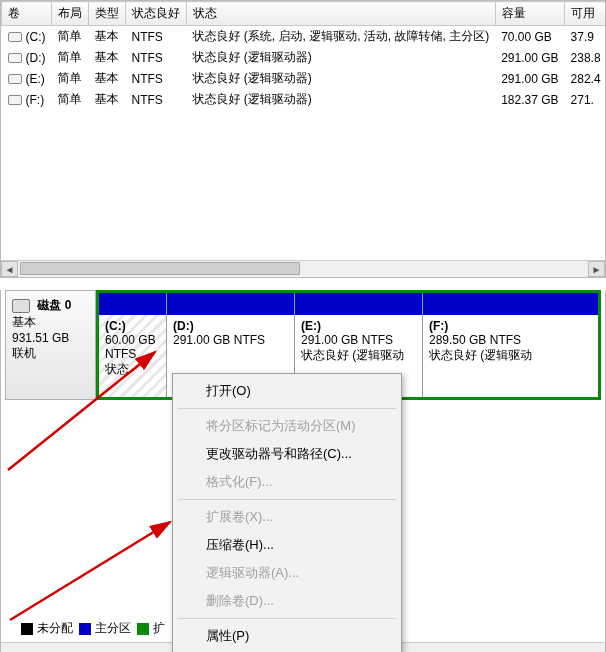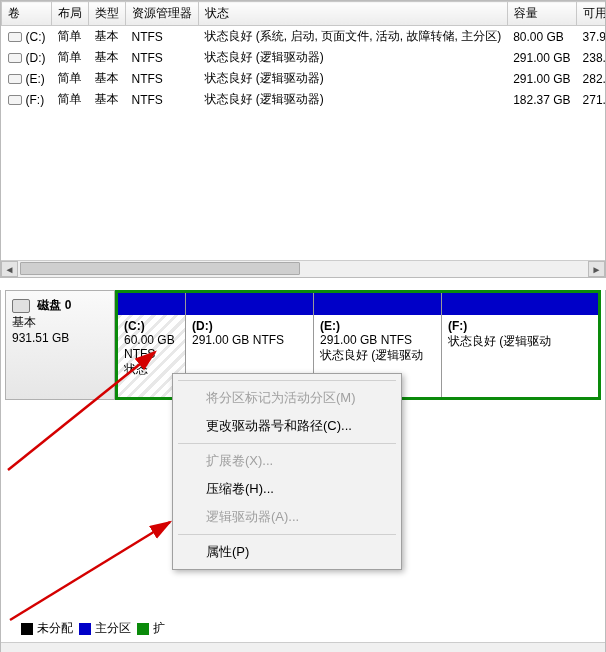--- a/index.html
+++ b/index.html
@@ -59,21 +59,21 @@
     border: 1px solid #bbb;
     border-top: none;
     height: 370px;
     position: relative;
     background: #fff;
   }
   .disk-row {
     display:flex; height:110px; margin:12px 4px 0 4px;
   }
   .disk-header {
-    width:110px;
+    width:91px;
     background:linear-gradient(#fafafa,#e6e6e6);
     border:1px solid #b0b0b0;
     padding:6px;
   }
   .disk-header .dlabel { font-weight:bold; }
   .disk-ico {
     display:inline-block; width:18px; height:14px;
     background:#e0e0e0; border:1px solid #777; border-radius:2px;
     margin-right:4px; vertical-align:middle;
   }
@@ -144,34 +144,34 @@
 </head>
 <body>
 
 <div class="top-pane">
   <table>
     <thead>
       <tr>
         <th>卷</th>
         <th>布局</th>
         <th>类型</th>
-        <th>资源管理器</th>
+        <th>状态良好</th>
         <th style="width:320px">状态</th>
         <th>容量</th>
         <th>可用</th>
       </tr>
     </thead>
     <tbody id="tbody">
         <tr>
           <td><span class="drive-ico"></span>(C:)</td>
           <td>简单</td>
           <td>基本</td>
           <td>NTFS</td>
-          <td>状态良好 (系统, 启动, 页面文件, 活动, 故障转储, 主分区)</td>
-          <td>80.00 GB</td>
+          <td>状态良好 (系统, 启动, 逻辑驱动, 活动, 故障转储, 主分区)</td>
+          <td>70.00 GB</td>
           <td>37.9</td>
         </tr>
         <tr>
           <td><span class="drive-ico"></span>(D:)</td>
           <td>简单</td>
           <td>基本</td>
           <td>NTFS</td>
           <td>状态良好 (逻辑驱动器)</td>
           <td>291.00 GB</td>
           <td>238.8</td>
@@ -205,20 +205,21 @@
   </div>
 </div>
 
 <div class="bottom-pane">
   <div class="disk-row">
     <div class="disk-header">
       <div><span class="disk-ico"></span>
         <span class="dlabel">磁盘 0</span></div>
       <div>基本</div>
       <div>931.51 GB</div>
+      <div>联机</div>
     </div>
     <div class="partitions">
       <div class="part first c" style="width:70px">
         <div class="topbar"></div>
         <div class="label-area">
           <div class="letter">(C:)</div>
           <div>60.00 GB NTFS</div>
           <div>状态</div>
         </div>
       </div>
@@ -234,43 +235,47 @@
         <div class="label-area">
           <div class="letter">(E:)</div>
           <div>291.00 GB NTFS</div>
           <div>状态良好 (逻辑驱动</div>
         </div>
       </div>
       <div class="part" style="flex:1">
         <div class="topbar"></div>
         <div class="label-area">
           <div class="letter">(F:)</div>
+          <div>289.50 GB NTFS</div>
           <div>状态良好 (逻辑驱动</div>
         </div>
       </div>
     </div>
   </div>
 
   <div class="legend">
     <span><span class="sw black"></span><span>未分配</span></span>
     <span><span class="sw blue"></span><span>主分区</span></span>
     <span><span class="sw green"></span><span>扩</span></span>
   </div>
 
   <div class="hscroll2"></div>
 </div>
 
 <div class="ctx">
+  <div class="item">打开(O)</div>
   <div class="sep"></div>
   <div class="item disabled">将分区标记为活动分区(M)</div>
   <div class="item">更改驱动器号和路径(C)...</div>
+  <div class="item disabled">格式化(F)...</div>
   <div class="sep"></div>
   <div class="item disabled">扩展卷(X)...</div>
   <div class="item">压缩卷(H)...</div>
   <div class="item disabled">逻辑驱动器(A)...</div>
+  <div class="item disabled">删除卷(D)...</div>
   <div class="sep"></div>
   <div class="item">属性(P)</div>
 
 </div>
 
 <svg class="arrow-svg" style="left:0;top:0" width="606" height="652">
   <defs>
     <marker id="ah" markerWidth="10" markerHeight="10" refX="8" refY="3" orient="auto">
       <path d="M0,0 L9,3 L0,6 Z" fill="#d40000"></path>
     </marker>

